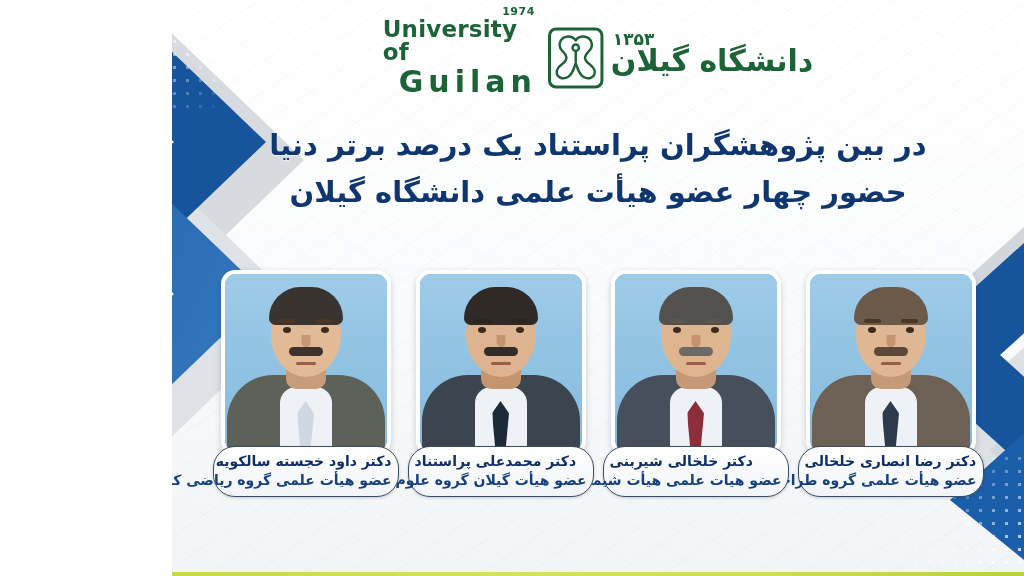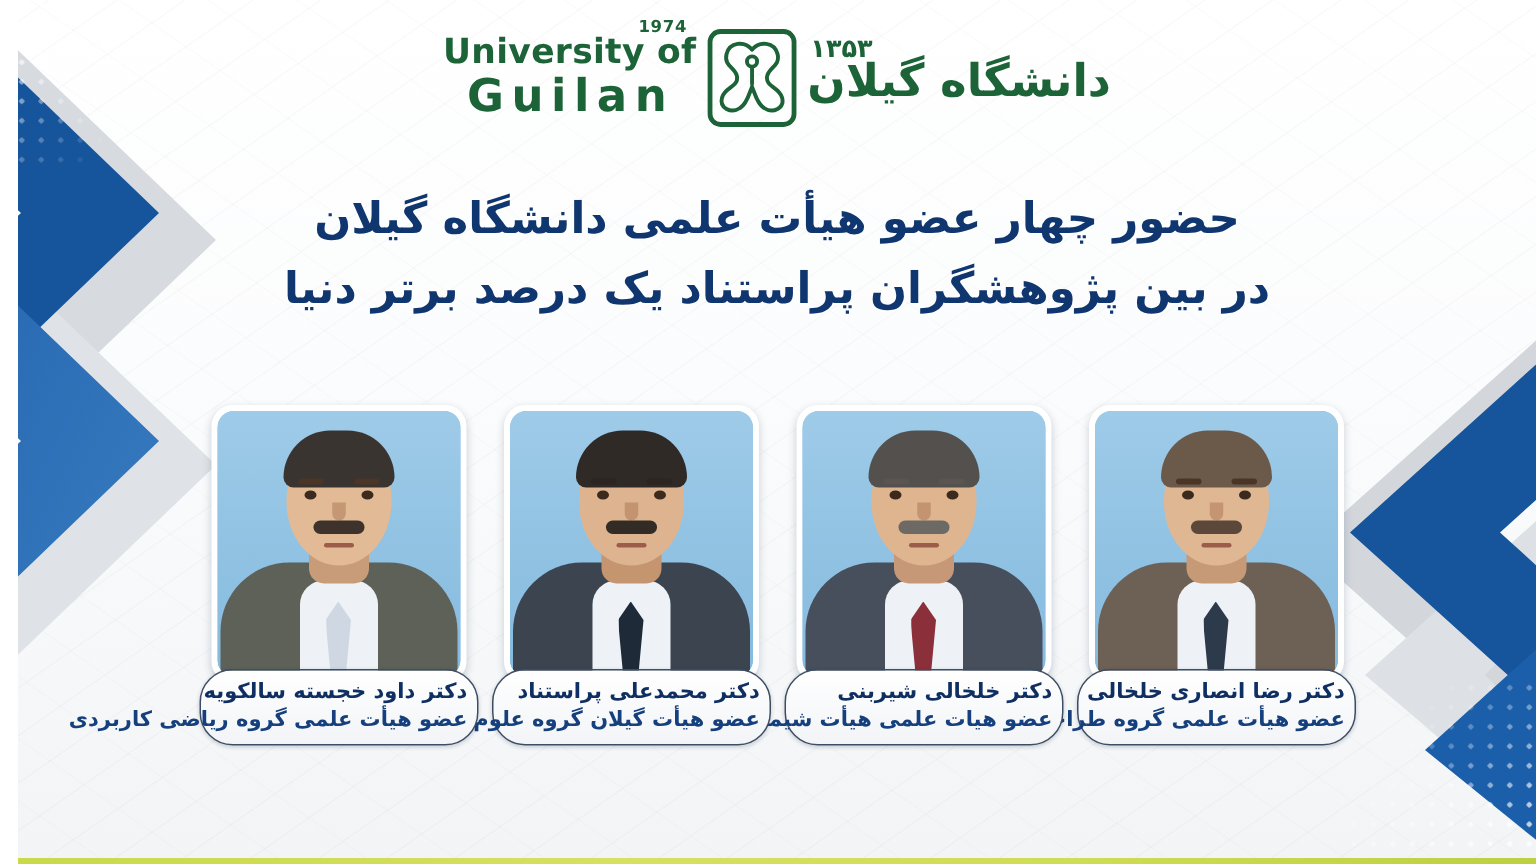--- a/index.html
+++ b/index.html
@@ -6,21 +6,21 @@
   * { margin:0; padding:0; box-sizing:border-box; }
 
   html, body {
     width:1024px; height:576px;
     overflow:hidden;
     font-family:"DejaVu Sans","Liberation Sans",sans-serif;
   }
 
   .poster {
     position:relative;
-    width:1012px; height:576px;
+    width:852px; height:576px;
     background:
       linear-gradient(180deg,#ffffff 0%,#fbfcfd 45%,#f2f4f6 100%);
     overflow:hidden;
     margin-left:12px;
   }
 
   
   .texture {
     position:absolute; inset:0;
     background:repeating-linear-gradient(
@@ -198,21 +198,21 @@
 
   
   .caption {
     position:absolute;
     left:-8px; right:-8px;
     top:176px;
     background:linear-gradient(180deg,#ffffff 0%,#f2f4f7 100%);
     border:1.4px solid #3d4d63;
     border-radius:22px;
     padding:6px 6px 7px;
-    text-align:right;
+    text-align:left;
     box-shadow:0 1px 3px rgba(20,40,70,0.22);
     z-index:3;
   }
   .caption .name {
     color:#0f2f63;
     font-size:14px;
     font-weight:700;
     line-height:1.2;
     white-space:nowrap;
     letter-spacing:-0.2px;
@@ -284,22 +284,22 @@
       </g>
     </svg>
 
     <div class="logo-fa">
       <span class="yr-fa">۱۳۵۳</span>
       <span class="fa-name">دانشگاه گیلان</span>
     </div>
   </div>
 
   <div class="headline">
+    <div class="hl">در بین پژوهشگران پراستناد یک درصد برتر دنیا</div>
     <div class="hl">حضور چهار عضو هیأت علمی دانشگاه گیلان</div>
-    <div class="hl">در بین پژوهشگران پراستناد یک درصد برتر دنیا</div>
   </div>
 
   <div class="people">
 
     <div class="person">
       <div class="photo-frame">
         <div class="photo">
           <div class="pt-bg"></div>
           <div class="pt-body" style="background:#6d6054"></div>
           <div class="pt-shirt"></div>

